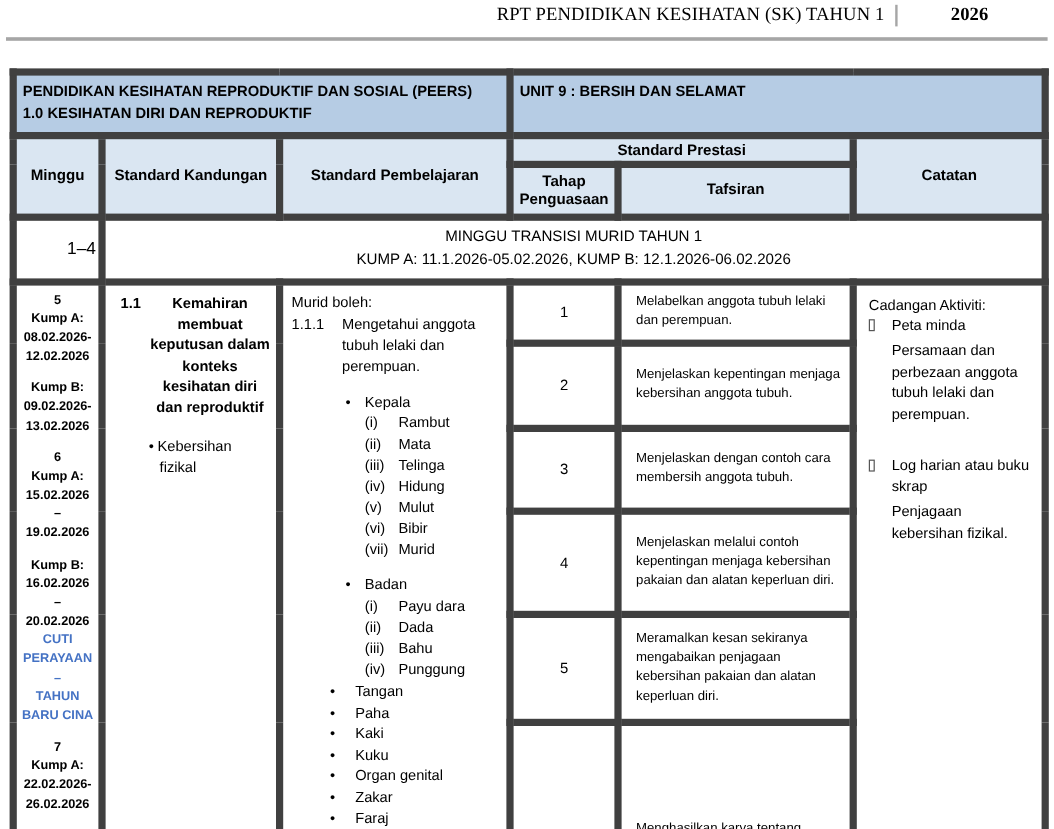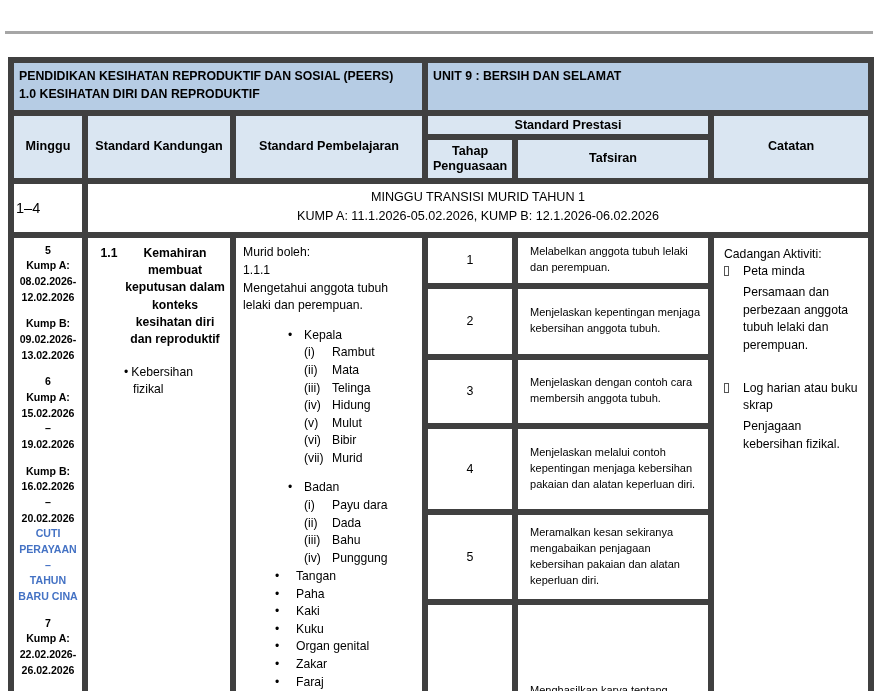--- a/index.html
+++ b/index.html
@@ -97,21 +97,21 @@
     background: #dae6f2;
     font-weight: bold;
     font-size: 12.6px;
     text-align: center;
     vertical-align: middle !important;
     padding: 2px 3px !important;
   }
 
   
   .cell-week-num {
-    text-align: left;
+    text-align: right;
     vertical-align: middle !important;
     font-size: 14.5px;
     padding: 6px 2px !important;
   }
   .transisi {
     text-align: center;
     font-weight: normal;
     font-size: 12.6px;
     line-height: 1.5;
     padding: 4px 6px 6px 6px !important;
@@ -150,21 +150,21 @@
   .sk-sub .dot { margin-right: 3px; }
   .sk-sub .cont { display: block; padding-left: 9px; }
 
   
   .cell-sp {
     font-size: 12.2px;
     padding: 6px 5px 4px 7px !important;
     line-height: 1.44;
   }
   .sp-intro { margin-bottom: 1px; }
-  .sp-row { display: flex; flex-direction: column; }
+  .sp-row { display: flex; }
   .sp-code { width: 42px; flex: none; }
   .sp-body { flex: 1; }
   .sp-group { margin-top: 12px; padding-left: 45px; }
   .sp-bullet { display: flex; }
   .sp-bullet .bl { width: 16px; flex: none; text-align: left; }
   .sp-roman-list { padding-left: 16px; }
   .sp-roman { display: flex; }
   .sp-roman .rn { width: 28px; flex: none; }
   .sp-flat { margin-top: 1px; padding-left: 32px; }
   .sp-flat .sp-bullet .bl { width: 21px; }
@@ -200,20 +200,25 @@
     height: 10px;
     border: 1px solid #555;
     box-sizing: border-box;
     vertical-align: -1px;
   }
 </style>
 </head>
 <body>
 
 <div class="page-head">
+  <div class="head-inner">
+    <span class="head-title">RPT PENDIDIKAN KESIHATAN (SK) TAHUN 1</span>
+    <span class="head-divider"></span>
+    <span class="head-year">2026</span>
+  </div>
   <div class="head-rule"></div>
 </div>
 
 <table class="rpt-table">
   <colgroup>
     <col style="width:74px">
     <col style="width:148px">
     <col style="width:192px">
     <col style="width:90px">
     <col style="width:196px">

